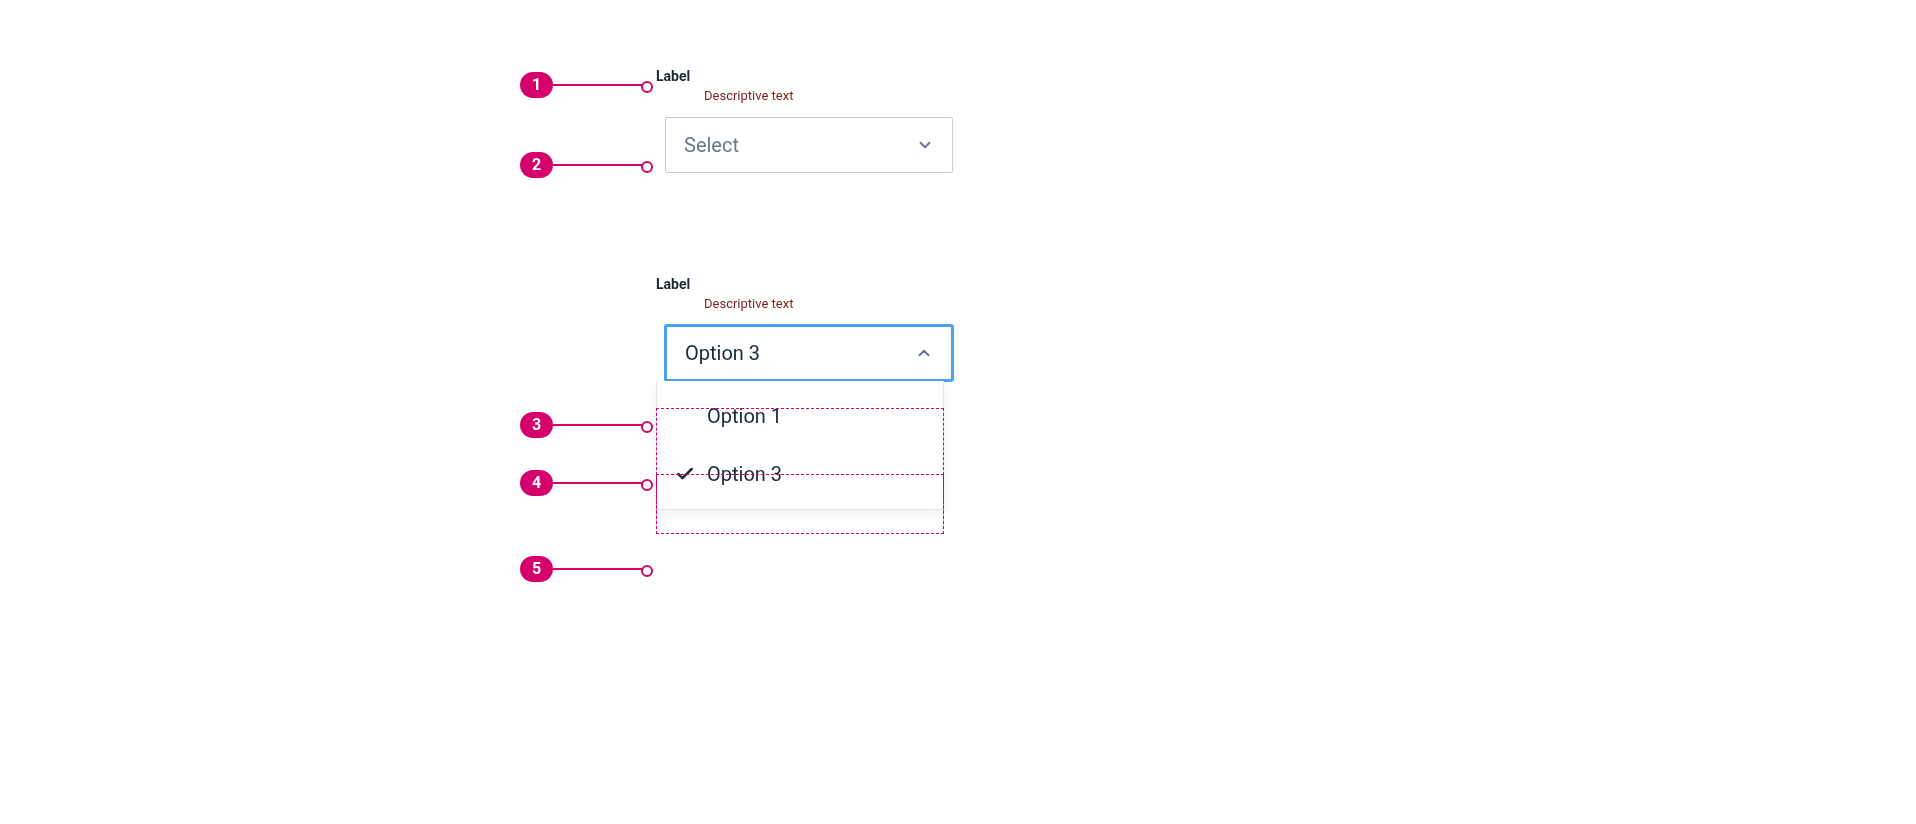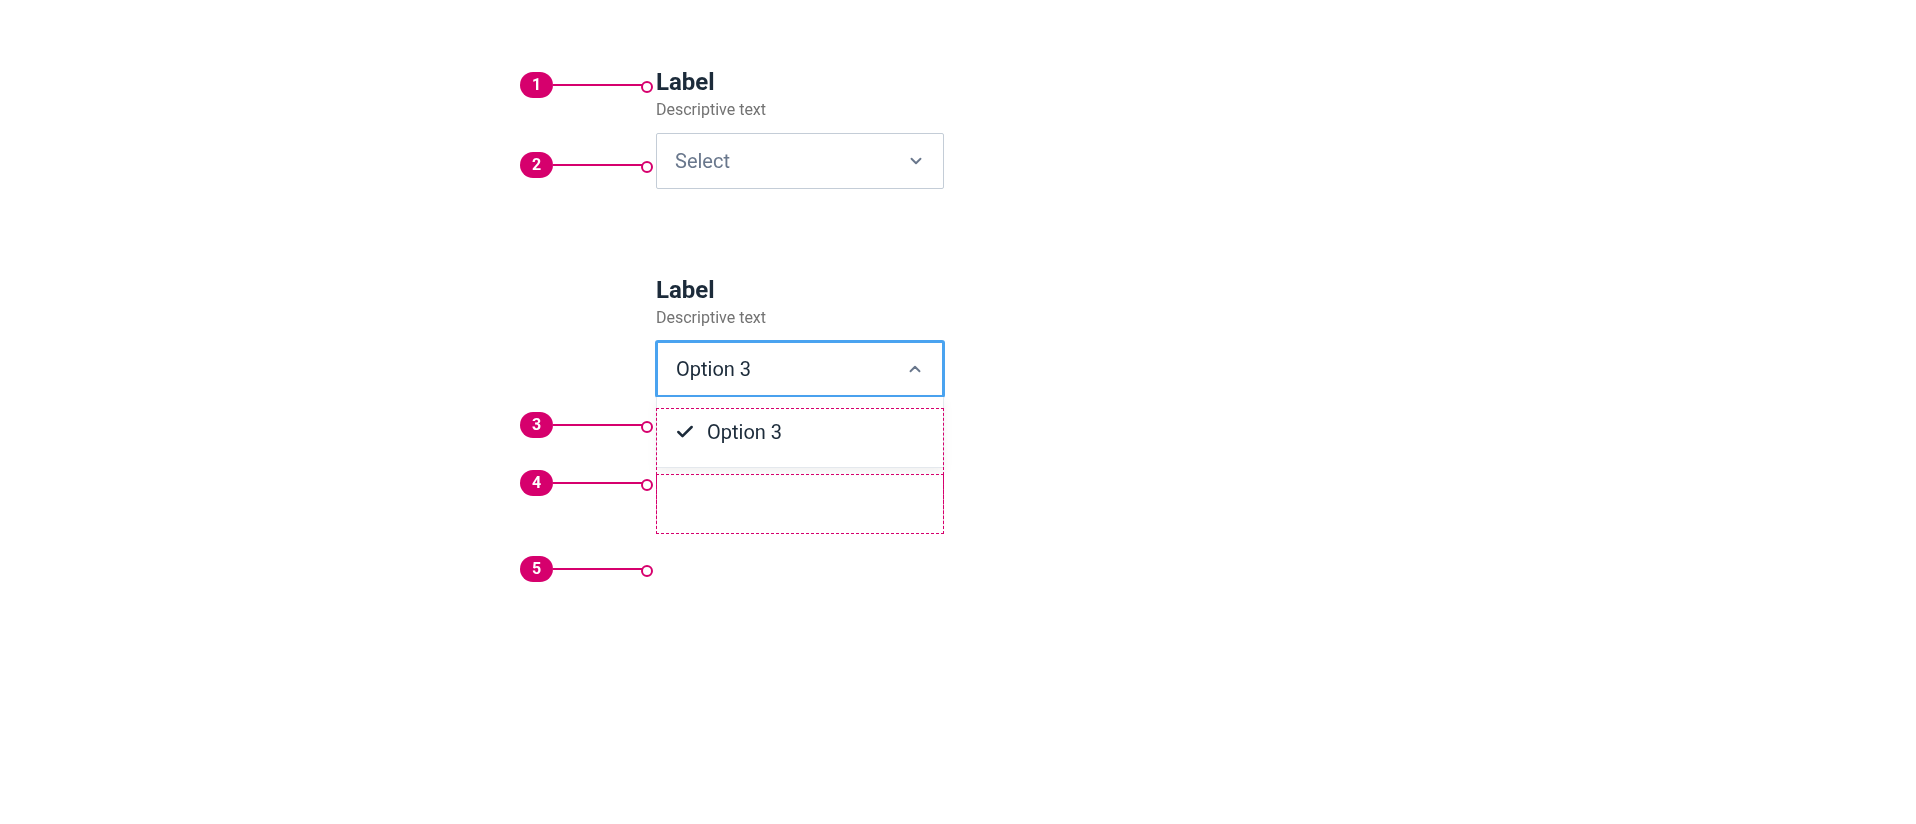--- a/index.html
+++ b/index.html
@@ -50,40 +50,42 @@
     border: 2px solid #d6006d;
     background: #ffffff;
     border-radius: 50%;
   }
 
   
   .field-block {
     position: absolute;
   }
   .field-label {
-    font-size: 24px;
+    font-size: 14px;
     font-weight: 700;
     color: #1c2b3a;
     margin-bottom: 4px;
   }
   .field-desc {
-    font-size: 16px;
-    color: #737373;
+    font-size: 13px;
+    color: #7f1d1d;
     margin-bottom: 14px;
+    margin-left: 48px;
   }
   .select-box {
     width: 288px;
     height: 56px;
     border: 1px solid #c4cdd7;
     border-radius: 2px;
     display: flex;
     align-items: center;
     justify-content: space-between;
     padding: 0 18px;
     background: #fff;
+    margin-left: 9px;
   }
   .select-box.placeholder .select-text {
     color: #69778c;
   }
   .select-text {
     font-size: 20px;
     color: #1c2b3a;
   }
   .select-box.focused {
     border: 2px solid #4aa3f0;
@@ -166,20 +168,26 @@
     <div class="field-desc">Descriptive text</div>
     <div class="select-box focused">
       <span class="select-text">Option 3</span>
       <svg class="chevron" viewBox="0 0 24 24" fill="none" stroke="currentColor" stroke-width="2.5" stroke-linecap="round" stroke-linejoin="round">
           <polyline points="6 15 12 9 18 15"></polyline>
         </svg>
     </div>
 
     <div class="dropdown dashed-outline" style="position:relative;">
 
+      <div class="option">
+        <svg class="check" viewBox="0 0 24 24" fill="none" stroke="currentColor" stroke-width="3" stroke-linecap="round" stroke-linejoin="round">
+            <polyline points="20 6 9 17 4 12"></polyline>
+          </svg>
+        <span class="option-text">Option 1</span>
+      </div>
 
 
       <div class="option selected">
         <svg class="check" viewBox="0 0 24 24" fill="none" stroke="currentColor" stroke-width="3" stroke-linecap="round" stroke-linejoin="round">
             <polyline points="20 6 9 17 4 12"></polyline>
           </svg>
         <span class="option-text">Option 3</span>
       </div>
     </div>
   </div>

